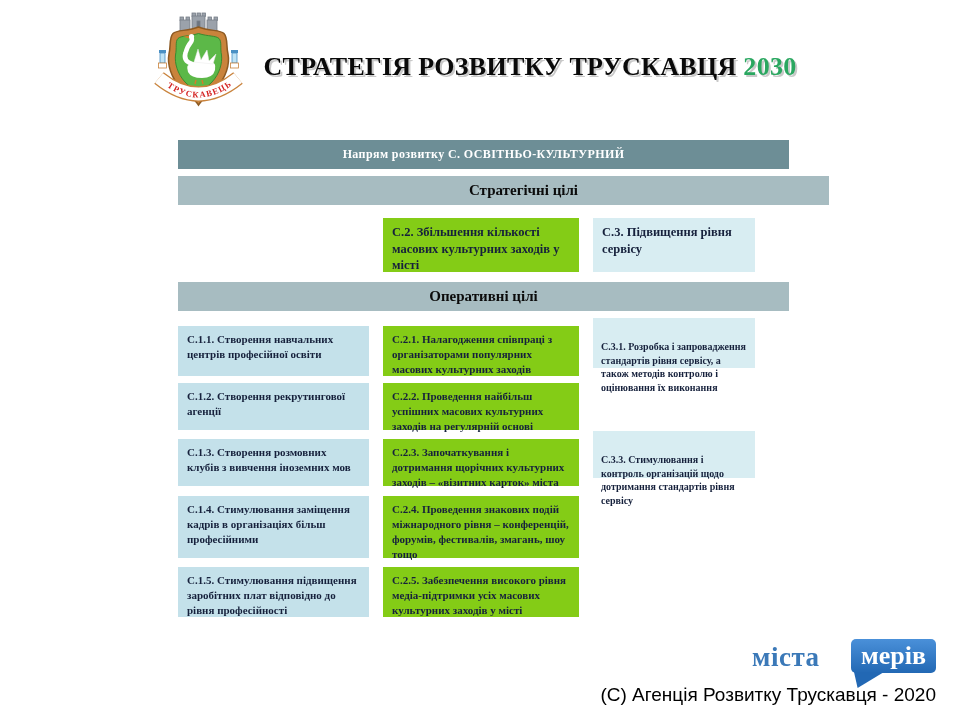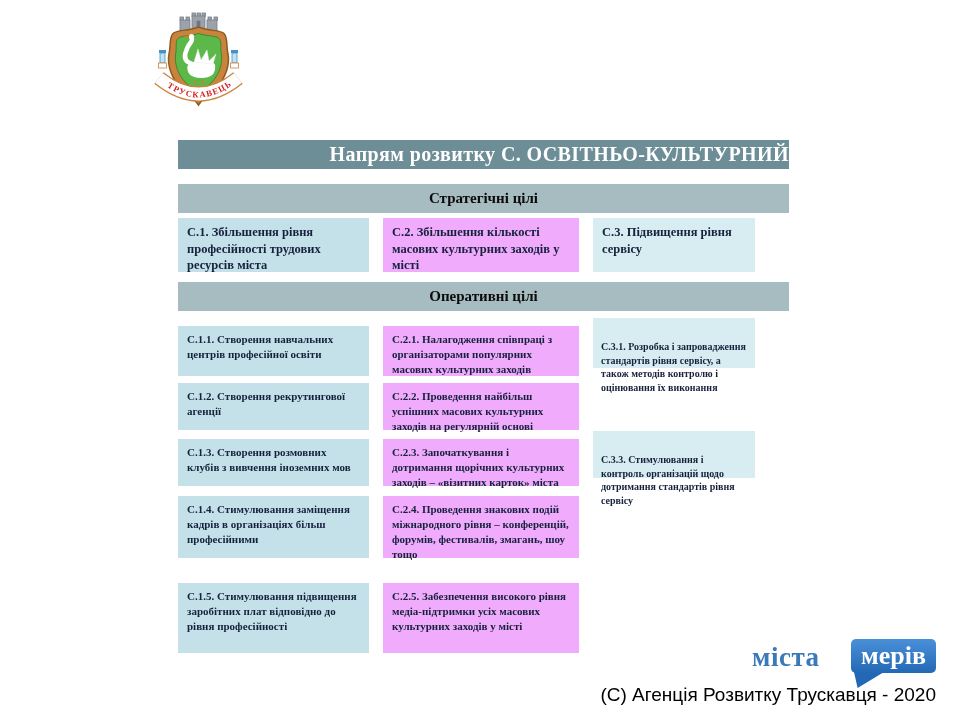--- a/index.html
+++ b/index.html
@@ -12,37 +12,37 @@
     position:absolute;left:240px;top:50px;width:580px;height:34px;
     text-align:center;font-size:26px;font-weight:bold;color:#0a0a0a;
     letter-spacing:0.3px;line-height:34px;white-space:nowrap;
     text-shadow:2px 2px 0 #c9c9c9;
   }
   .title .year{color:#2aa760;}
   .hdr{
     position:absolute;left:178px;width:611px;height:29px;line-height:29px;
     text-align:center;font-weight:bold;
   }
-  .hdr-direction{top:140px;background:#6d8e96;color:#ffffff;font-size:20px;letter-spacing:0.4px;text-align:right;}
+  .hdr-direction{top:140px;background:#6d8e96;color:#ffffff;font-size:12px;letter-spacing:0.4px;}
   .hdr-sub{background:#a7bcc1;color:#0b0b0b;font-size:15px;}
-  .hdr-strategic{top:184px;}
+  .hdr-strategic{top:176px;padding-left:40px;}
   .hdr-operational{top:282px;}
   .box{
     position:absolute;box-sizing:border-box;padding:6px 10px 6px 9px;
     font-weight:bold;color:#16213c;
   }
   .col1{left:178px;width:191px;background:#c4e1ea;}
-  .col2{left:383px;width:196px;background:#f0abfc;}
+  .col2{left:383px;width:196px;background:#84cc16;}
   .col3{left:593px;width:162px;background:#d8edf2;}
   .srow{top:218px;height:54px;font-size:12.5px;line-height:1.32;}
   .r1{top:318px;height:50px;}
   .r2{top:375px;height:47px;}
   .r3{top:431px;height:47px;}
   .r4{top:488px;height:62px;}
-  .r5{top:575px;height:70px;}
+  .r5{top:559px;height:50px;}
   .op12{font-size:11px;line-height:1.36;margin-top:8px;}
   .op3{font-size:10px;line-height:1.35;padding:22px 8px;}
   .shkola-word{
     position:absolute;left:752px;top:642px;font-size:27px;font-weight:bold;
     color:#3b79b8;letter-spacing:0.5px;
   }
   .bubble{
     position:absolute;left:851px;top:639px;width:85px;height:34px;
     background:linear-gradient(180deg,#4a90d9 0%,#2268b4 100%);
     border-radius:5px;color:#ffffff;font-size:26px;font-weight:bold;
@@ -107,25 +107,28 @@
 
       <path d="M8,66 Q47.5,98 87,66" stroke="#c9833c" stroke-width="15" fill="none"></path>
       <path d="M8,66 Q47.5,98 87,66" stroke="#ffffff" stroke-width="12.5" fill="none"></path>
       <path id="bannerTextPath" d="M9,69.5 Q47.5,101.5 86,69.5" fill="none"></path>
       <text font-size="8.5" font-weight="bold" fill="#d42222" letter-spacing="1.2" font-family="Liberation Serif, DejaVu Serif, serif">
         <textPath href="#bannerTextPath" xlink:href="#bannerTextPath" startOffset="10%">ТРУСКАВЕЦЬ</textPath>
       </text>
     </svg>
   </div>
 
+  <div class="title">
+    <span>СТРАТЕГІЯ РОЗВИТКУ ТРУСКАВЦЯ</span>
+    <span class="year">2030</span>
+  </div>
 
   <div class="hdr hdr-direction">Напрям розвитку С. ОСВІТНЬО-КУЛЬТУРНИЙ</div>
 
   <div class="hdr hdr-sub hdr-strategic">Стратегічні цілі</div>
-  <div class="box col1 srow">С.1. Збільшення рівня професійності трудових ресурсів міста</div>
   <div class="box col2 srow">С.2. Збільшення кількості масових культурних заходів у місті</div>
   <div class="box col3 srow">С.3. Підвищення рівня сервісу</div>
 
   <div class="hdr hdr-sub hdr-operational">Оперативні цілі</div>
 
   <div class="box col1 r1 op12">С.1.1. Створення навчальних центрів професійної освіти</div>
   <div class="box col2 r1 op12">С.2.1. Налагодження співпраці з організаторами популярних масових культурних заходів</div>
   <div class="box col3 r1 op3">С.3.1. Розробка і запровадження стандартів рівня сервісу, а також методів контролю і оцінювання їх виконання</div>
 
   <div class="box col1 r2 op12">С.1.2. Створення рекрутингової агенції</div>

